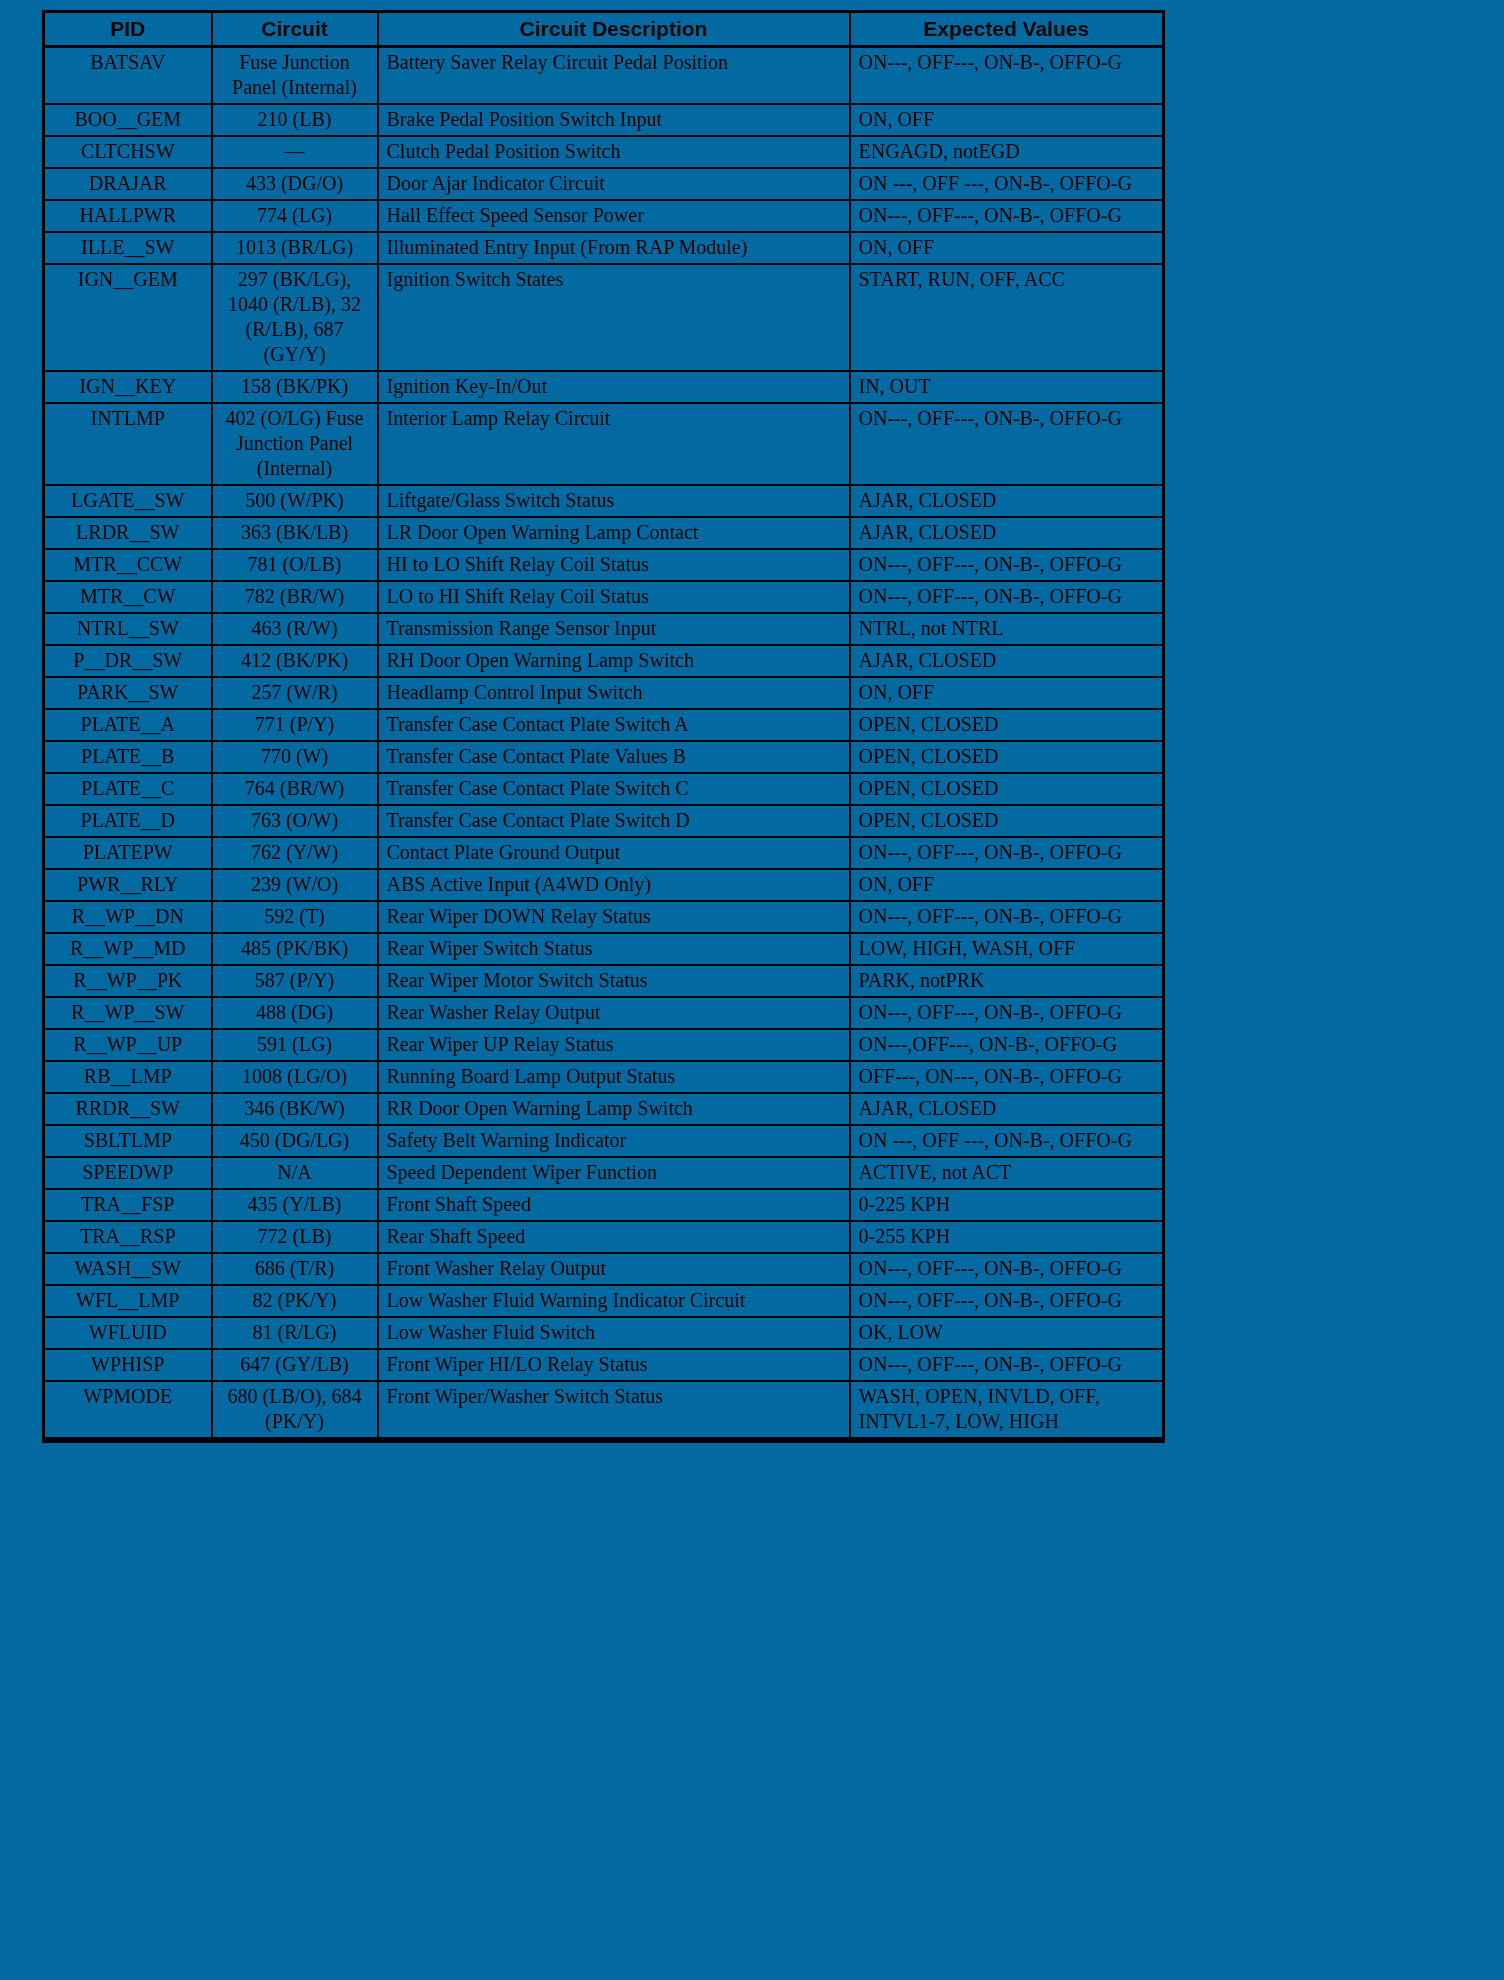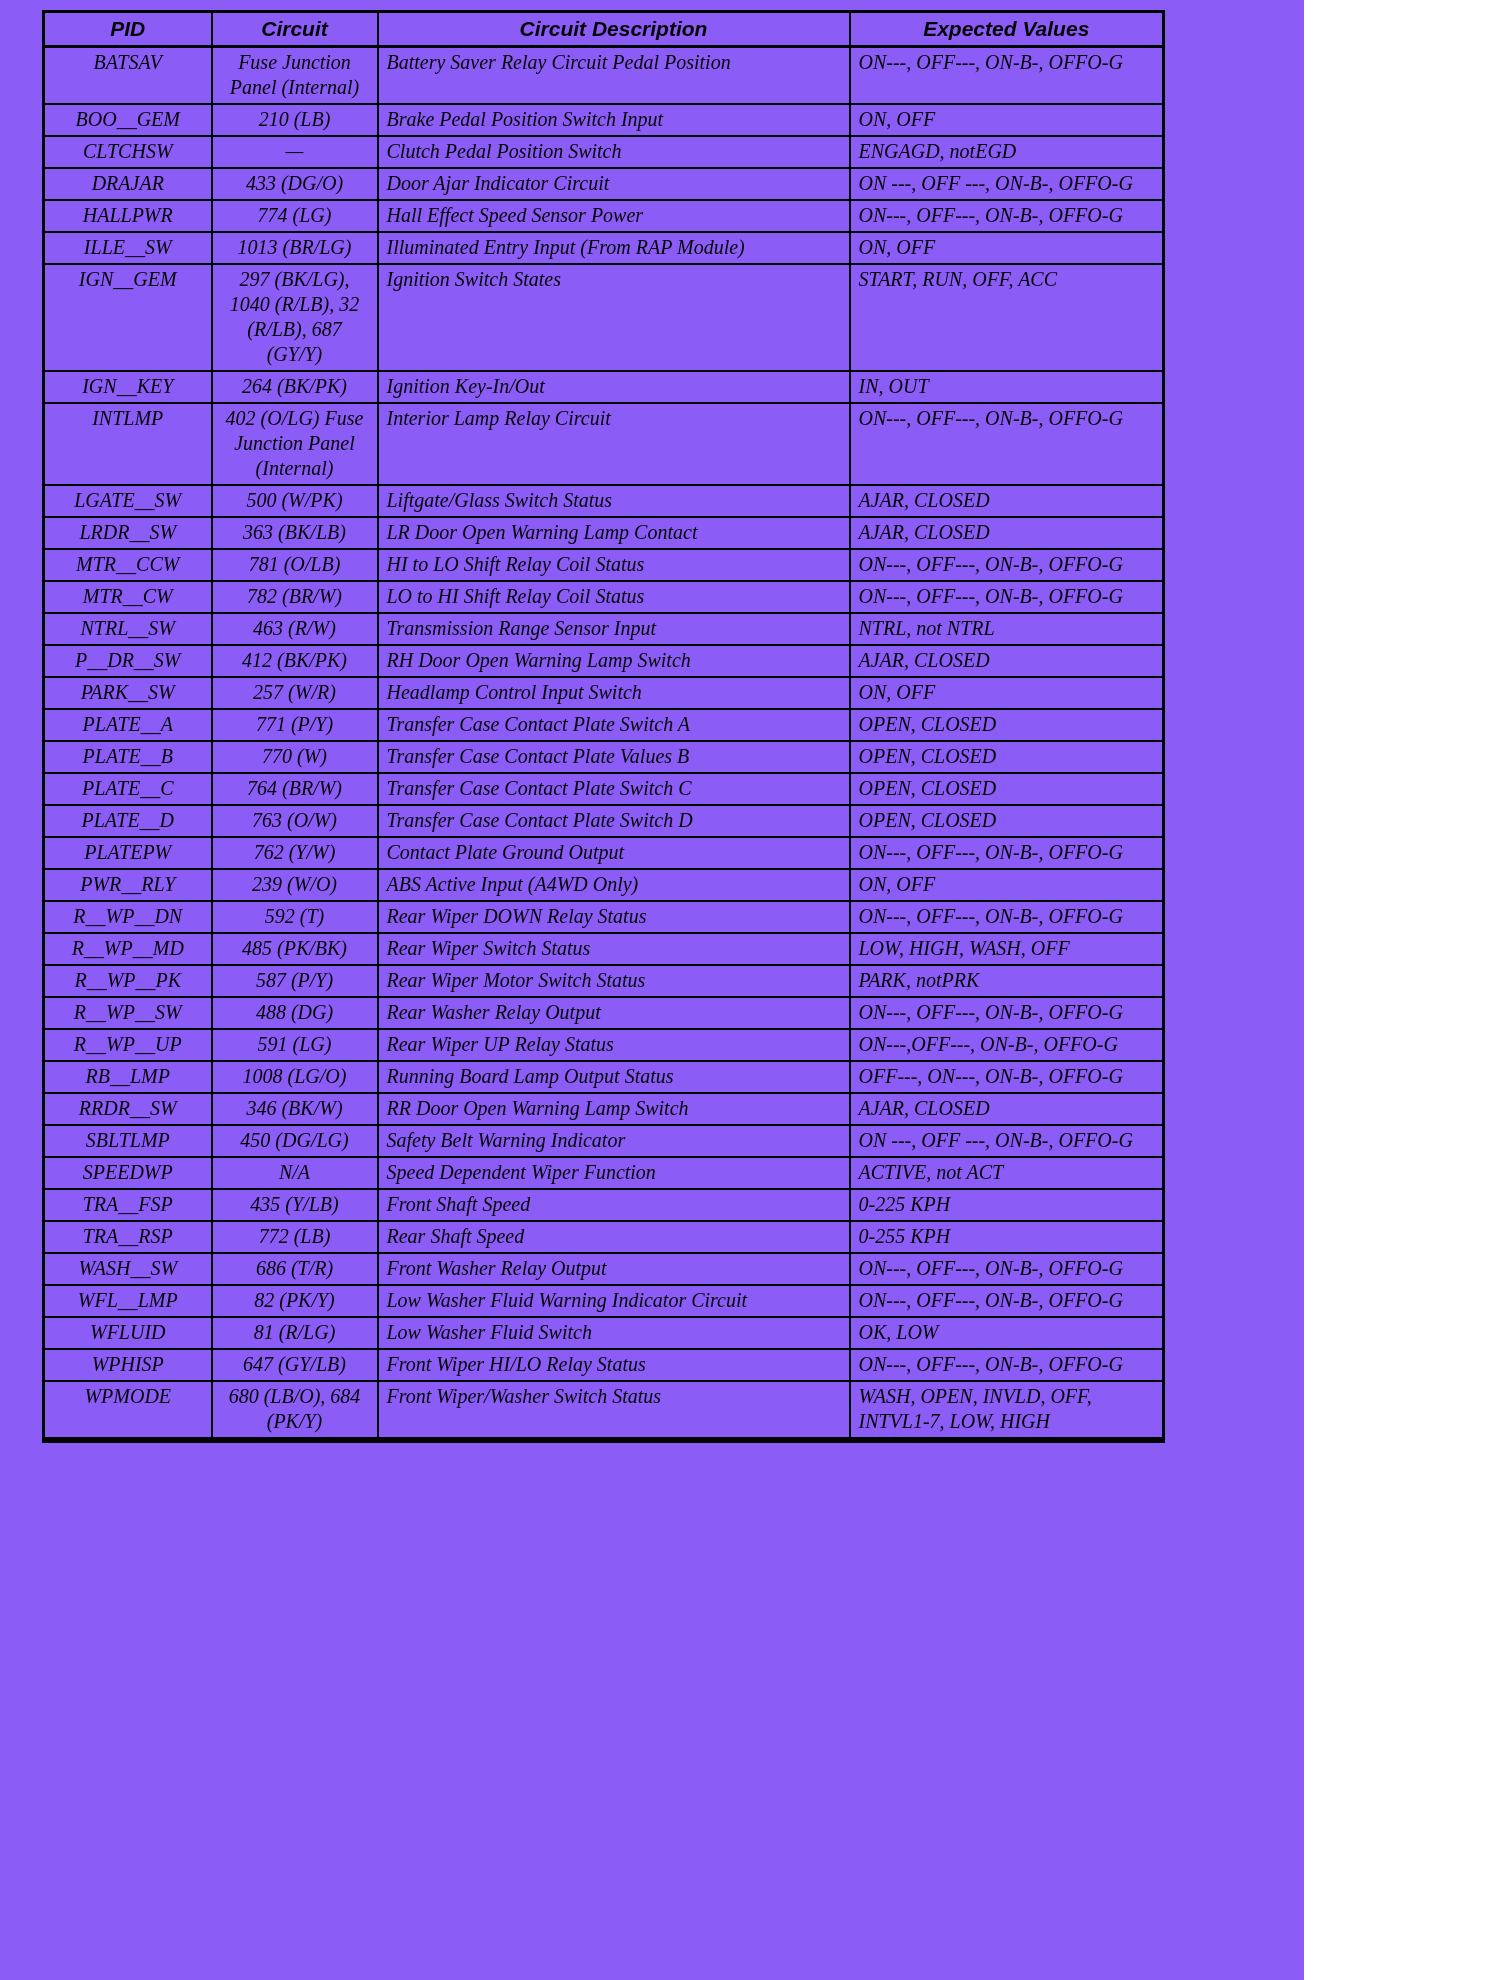--- a/index.html
+++ b/index.html
@@ -6,24 +6,23 @@
   html, body { margin: 0; padding: 0; }
   body {
     width: 1504px;
     height: 1980px;
     background: #ffffff;
     font-family: "Liberation Serif", serif;
     color: #050505;
   }
   .page {
     position: relative;
-    width: 1304px;
+    width: 1504px;
     height: 1980px;
-    background: #8b5cf6;
-    font-style: italic;
+    background: #0369a1;
   }
   table.pid-table {
     position: absolute;
     left: 42px;
     top: 10px;
     width: 1120px;
     table-layout: fixed;
     border-collapse: collapse;
     border: 3px solid #000;
     border-bottom-width: 6px;
@@ -112,21 +111,21 @@
           <td class="cell-expected">ON, OFF</td>
         </tr>
         <tr>
           <td class="cell-pid">IGN__GEM</td>
           <td class="cell-circuit">297 (BK/LG), 1040 (R/LB), 32 (R/LB), 687 (GY/Y)</td>
           <td class="cell-description">Ignition Switch States</td>
           <td class="cell-expected">START, RUN, OFF, ACC</td>
         </tr>
         <tr>
           <td class="cell-pid">IGN__KEY</td>
-          <td class="cell-circuit">264 (BK/PK)</td>
+          <td class="cell-circuit">158 (BK/PK)</td>
           <td class="cell-description">Ignition Key-In/Out</td>
           <td class="cell-expected">IN, OUT</td>
         </tr>
         <tr>
           <td class="cell-pid">INTLMP</td>
           <td class="cell-circuit">402 (O/LG) Fuse Junction Panel (Internal)</td>
           <td class="cell-description">Interior Lamp Relay Circuit</td>
           <td class="cell-expected">ON---, OFF---, ON-B-, OFFO-G</td>
         </tr>
         <tr>

